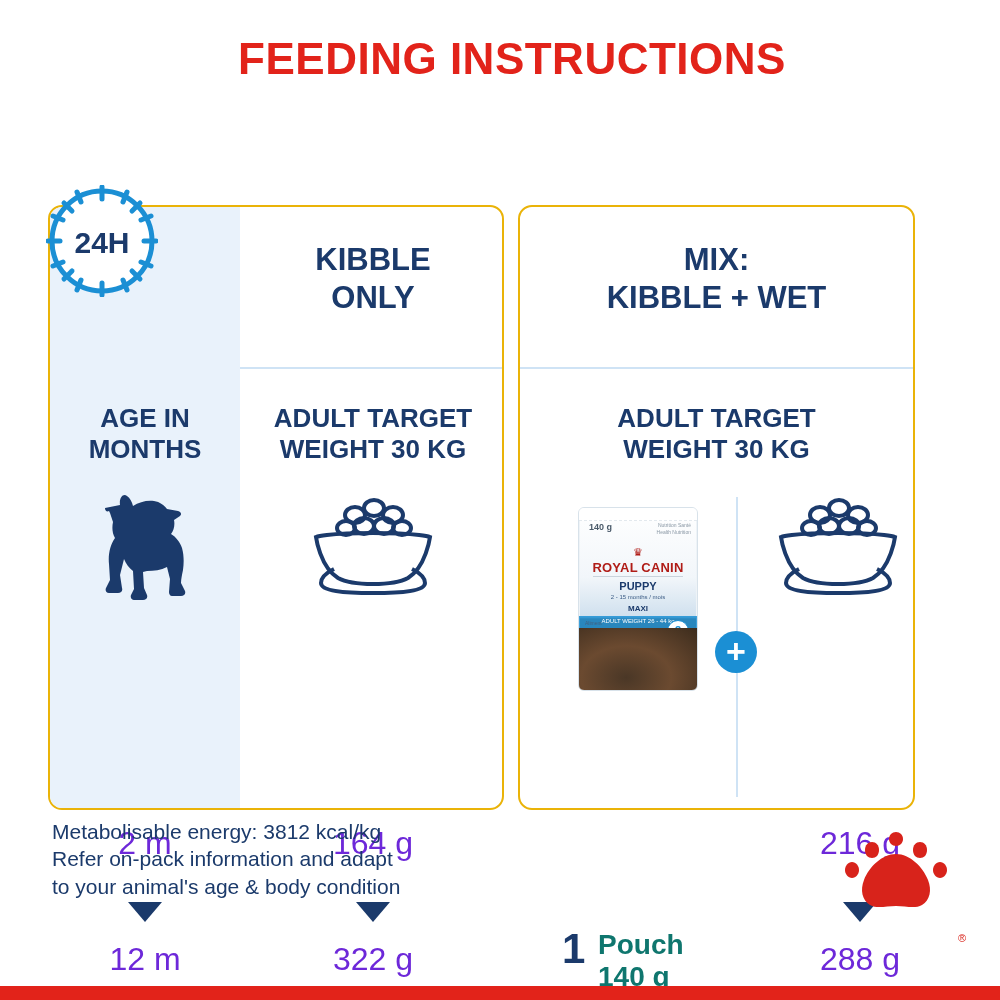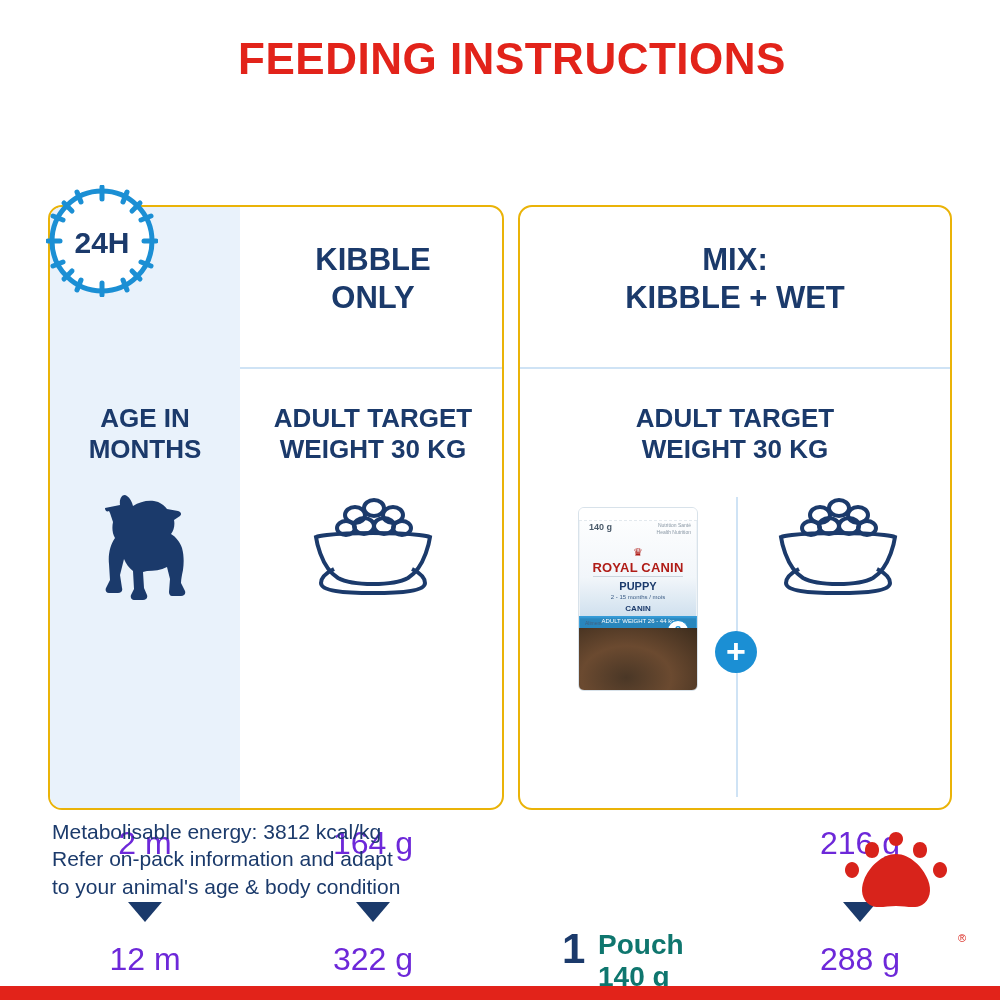--- a/index.html
+++ b/index.html
@@ -44,21 +44,21 @@
     border: 2px solid #eab308;
     border-radius: 14px;
     position: relative;
     box-sizing: border-box;
   }
   .panel-left {
     width: 456px;
     background: #ffffff;
   }
   .panel-right {
-    width: 434px;
+    width: 397px;
     background: #ffffff;
   }
 
   
   .left-tint {
     position: absolute;
     left: 0;
     top: 0;
     bottom: 0;
     width: 190px;
@@ -419,21 +419,21 @@
     <div class="pouch">
       <div class="pouch-top"></div>
       <div class="pouch-weight">140 g</div>
       <div class="pouch-tiny-right">Nutrition Santé
 Health Nutrition</div>
       <div class="pouch-crown">♛</div>
       <div class="pouch-brand">ROYAL CANIN</div>
       <div class="pouch-line"></div>
       <div class="pouch-prod">PUPPY</div>
       <div class="pouch-sub">2 - 15 months / mois</div>
-      <div class="pouch-size">CANIN</div>
+      <div class="pouch-size">MAXI</div>
       <div class="pouch-band"></div>
       <div class="pouch-band-txt">ADULT WEIGHT 26 - 44 kg</div>
       <div class="pouch-left-txt">Aliment complet pour chiots</div>
       <div class="pouch-badge">3</div>
       <div class="pouch-dog"></div>
     </div>
 
     <div class="plus-circle" style="left:195px;top:424px;">+</div>
 
     <div style="position:absolute;left:253px;top:290px;width:130px;height:100px;">

